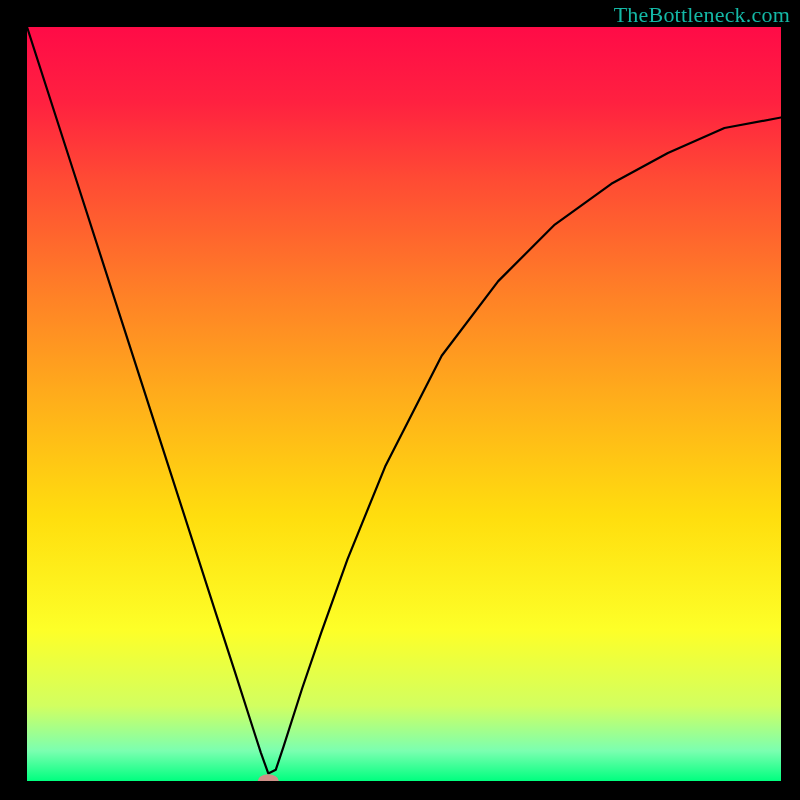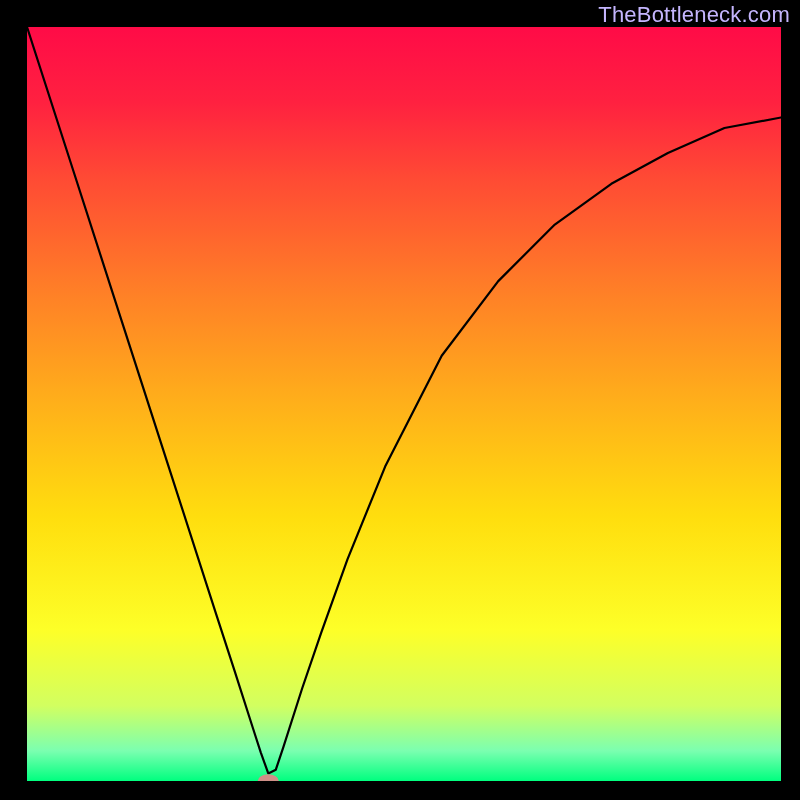--- a/index.html
+++ b/index.html
@@ -14,26 +14,27 @@
   .frame {
     position: relative;
     width: 800px;
     height: 800px;
     background: #000;
   }
   .watermark {
     position: absolute;
     top: 2px;
     right: 10px;
-    color: #c4b5fd;
+    color: #14b8a6;
     font-size: 22px;
     font-weight: 500;
     letter-spacing: 0.2px;
     z-index: 5;
     user-select: none;
+    font-family: Liberation Serif, serif;
   }
   .plot-outer {
     position: absolute;
     left: 27px;
     top: 27px;
     width: 754px;
     height: 754px;
     background: #000;
   }
   .plot-svg {

